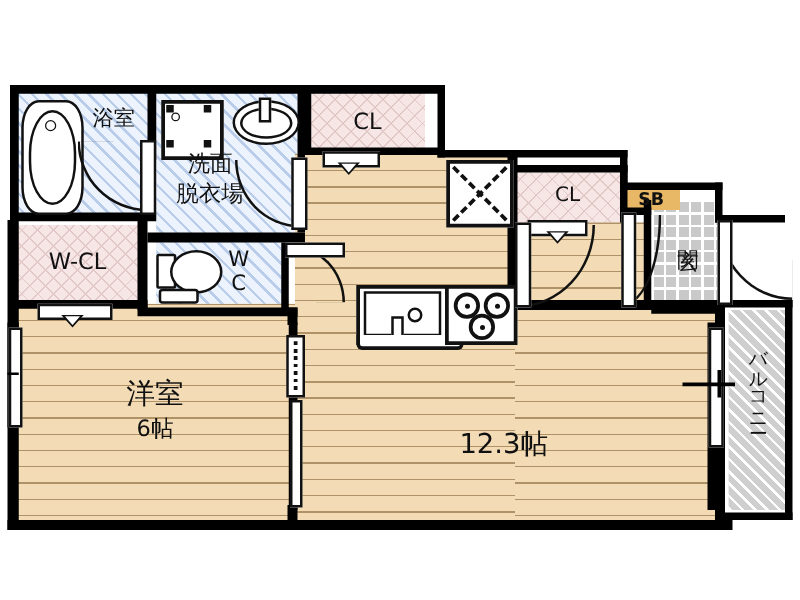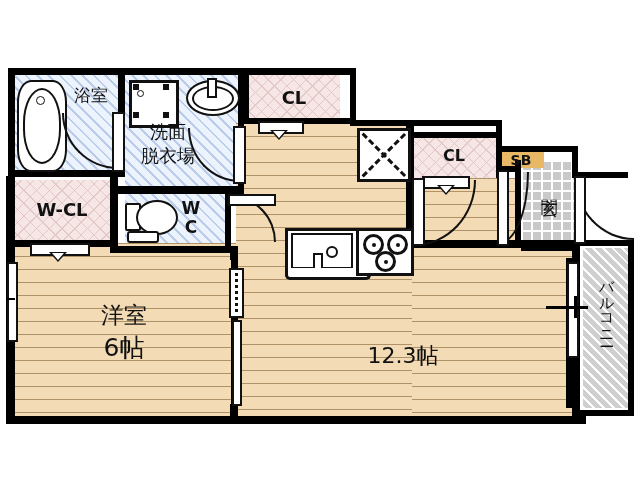--- a/index.html
+++ b/index.html
@@ -36,21 +36,21 @@
       #ffffff 0px,#ffffff 2px,#cfcfcf 2px,#cfcfcf 7px);
   }
   .fill-sb{background:#e8b866;}
 
   .r{position:absolute;box-sizing:border-box;}
   .wall{position:absolute;background:#000;}
   .thinline{position:absolute;background:#000;}
 
   
   .lbl{position:absolute;color:#111;text-align:center;white-space:nowrap;
-       font-family:"DejaVu Sans","Liberation Sans",sans-serif;line-height:1.15;font-weight:bold;}
+       font-family:"DejaVu Sans","Liberation Sans",sans-serif;line-height:1.15;}
   .lbl-jp{font-weight:500;}
   .lbl-v{writing-mode:vertical-rl;text-orientation:upright;white-space:nowrap;line-height:1.05;}
 
   
   .tub{position:absolute;border:2.5px solid #111;border-radius:14px/22px;background:#fff;}
   .tub-inner{position:absolute;border:2px solid #111;border-radius:22px/40px;background:#fff;}
   .drain{position:absolute;border:1.6px solid #111;border-radius:50%;background:#fff;}
   .wm-pan{position:absolute;border:3px solid #111;background:#fff;}
   .wm-corner{position:absolute;background:#111;}
   .basin{position:absolute;border:2.5px solid #111;border-radius:50%;background:#fff;}
@@ -262,18 +262,18 @@
 
   <div class="lbl" style="left:425px;top:147px;width:58px;font-size:16px;">CL</div>
 
   <div class="lbl" style="left:500px;top:152px;width:42px;font-size:14px;font-weight:bold;">SB</div>
 
   <div class="lbl lbl-jp lbl-v" style="left:540px;top:186px;font-size:17px;">玄関</div>
 
   <div class="lbl lbl-jp lbl-v" style="left:598px;top:270px;font-size:15px;">バルコニー</div>
 
   <div class="lbl lbl-jp" style="left:74px;top:302px;width:100px;font-size:23px;">洋室</div>
-  <div class="lbl lbl-jp" style="left:74px;top:334px;width:100px;font-size:25px;">6帖</div>
+  <div class="lbl lbl-jp" style="left:74px;top:334px;width:100px;font-size:18px;">6帖</div>
 
   <div class="lbl lbl-jp" style="left:347px;top:343px;width:112px;font-size:22px;">12.3帖</div>
 
 
 </div>
 
 </body></html>

